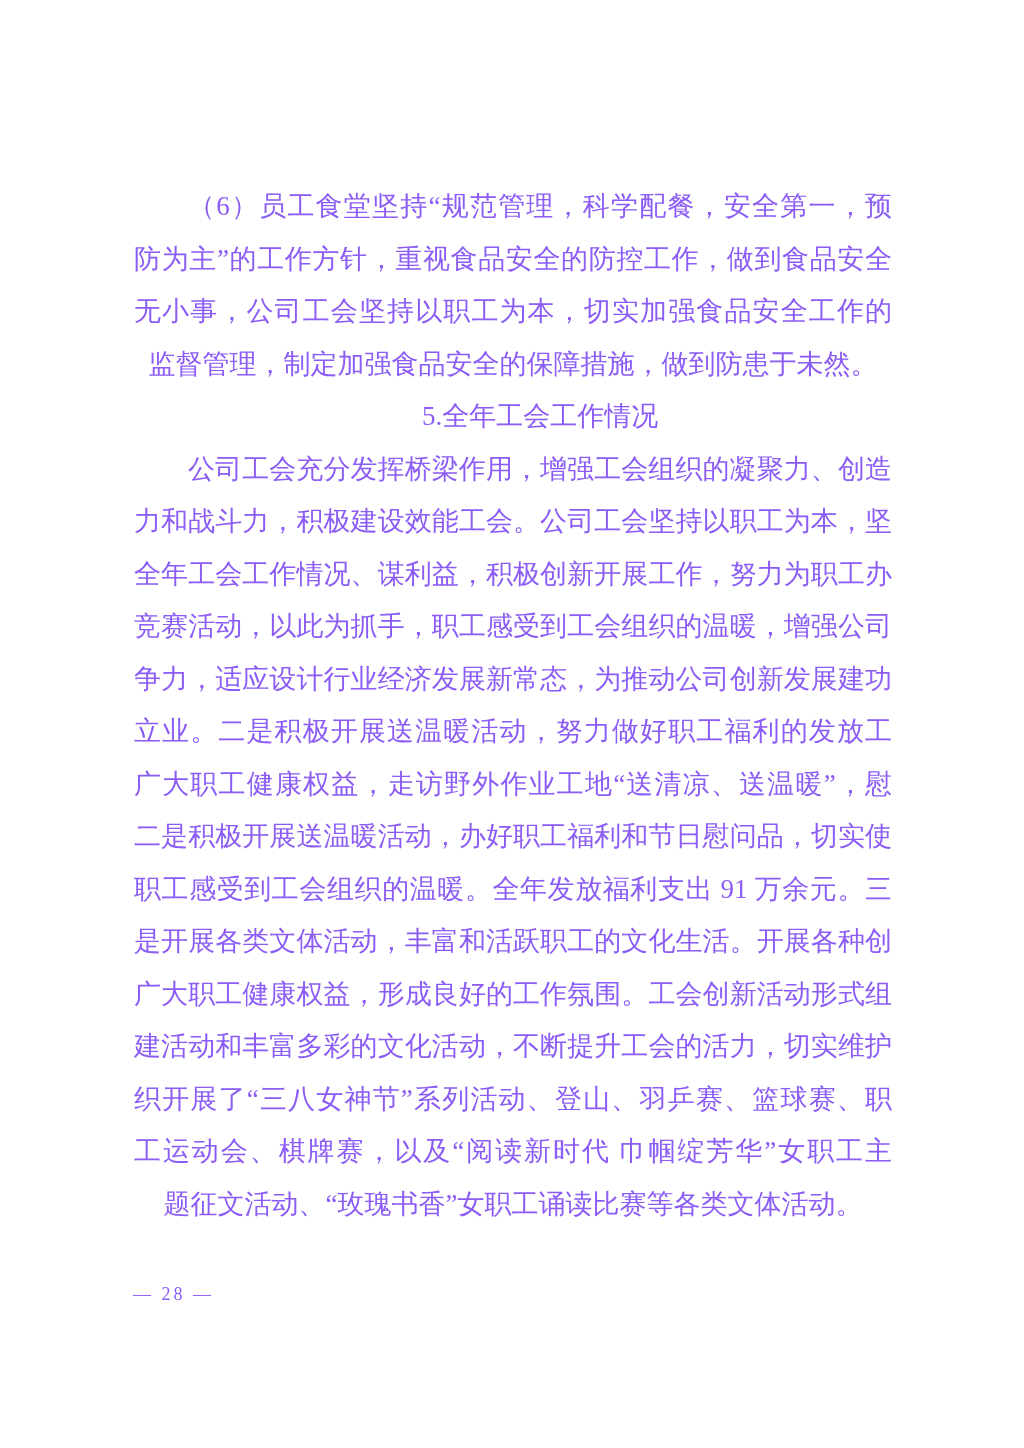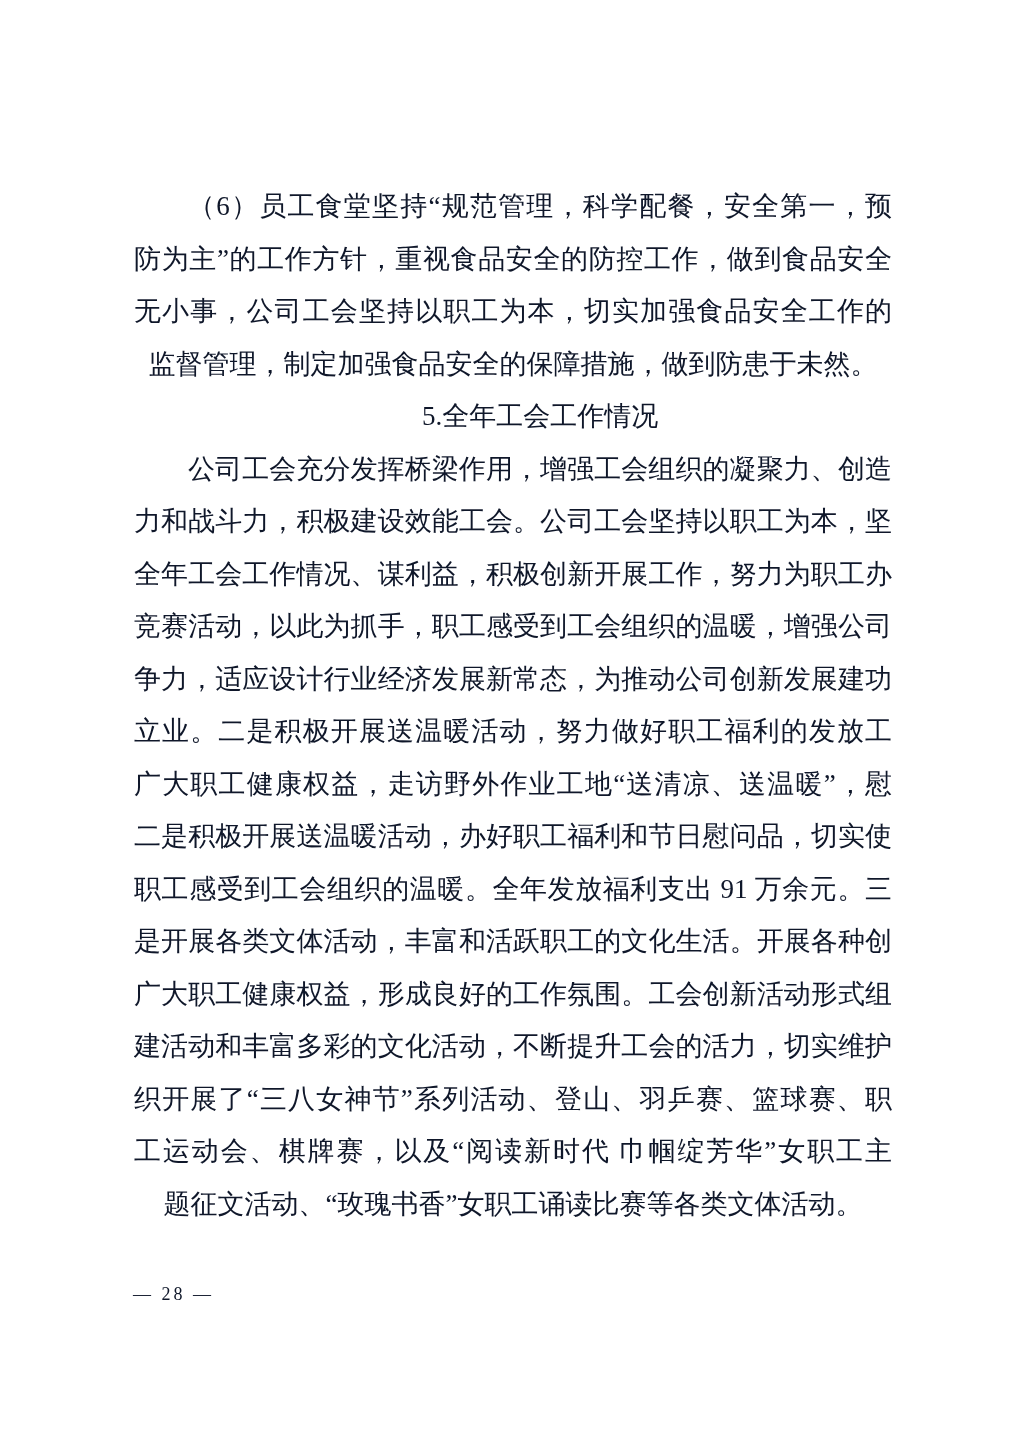--- a/index.html
+++ b/index.html
@@ -44,21 +44,21 @@
     top: 1276px;
     height: 36px;
     line-height: 36px;
     font-size: 18px;
     letter-spacing: 3px;
   }
 </style>
 </head>
 <body>
 
-<div class="page" style="background: rgb(255, 255, 255); color: #0f172a;">
+<div class="page" style="background: rgb(255, 255, 255); color: #8b5cf6;">
   <main class="text-block" id="lines-container">
       <div class="line indent justify">（6）员工食堂坚持“规范管理，科学配餐，安全第一，预</div>
       <div class="line justify">防为主”的工作方针，重视食品安全的防控工作，做到食品安全</div>
       <div class="line justify">无小事，公司工会坚持以职工为本，切实加强食品安全工作的</div>
       <div class="line">监督管理，制定加强食品安全的保障措施，做到防患于未然。</div>
       <div class="line indent">5.全年工会工作情况</div>
       <div class="line indent justify">公司工会充分发挥桥梁作用，增强工会组织的凝聚力、创造</div>
       <div class="line justify">力和战斗力，积极建设效能工会。公司工会坚持以职工为本，坚</div>
       <div class="line justify">全年工会工作情况、谋利益，积极创新开展工作，努力为职工办好</div>
       <div class="line justify">竞赛活动，以此为抓手，职工感受到工会组织的温暖，增强公司竞</div>

